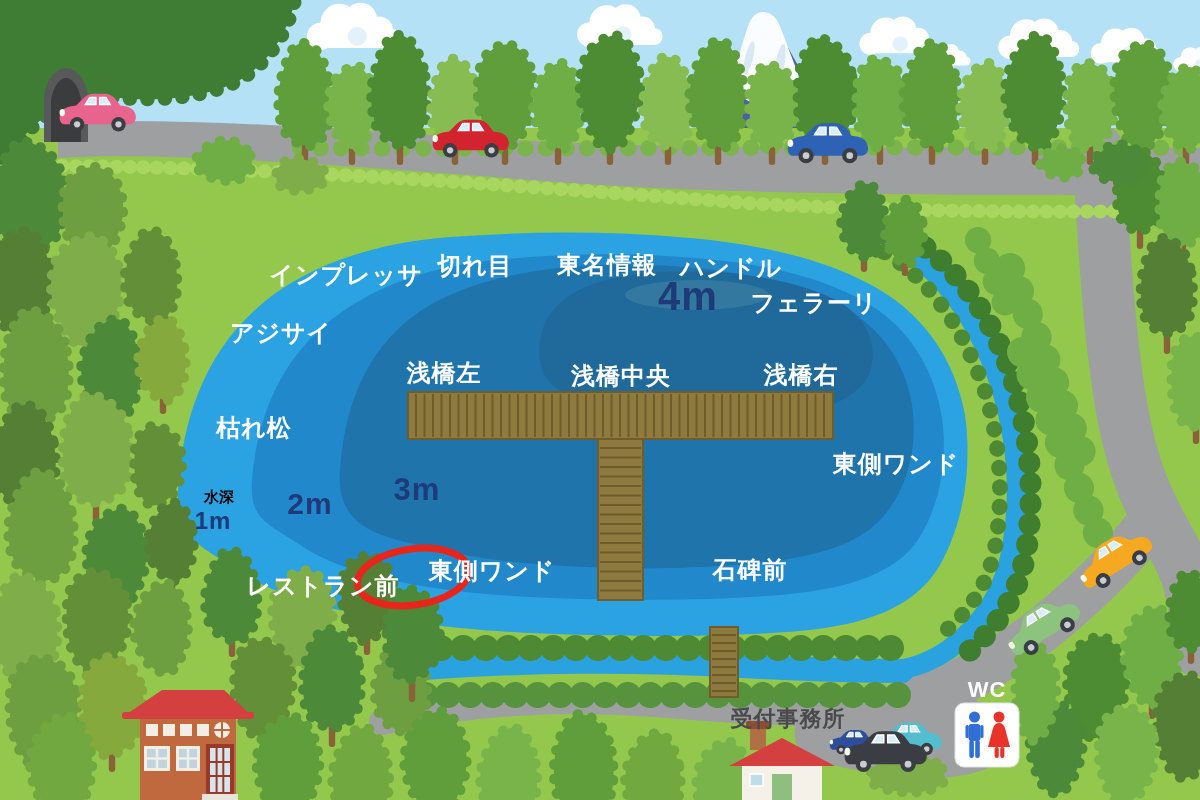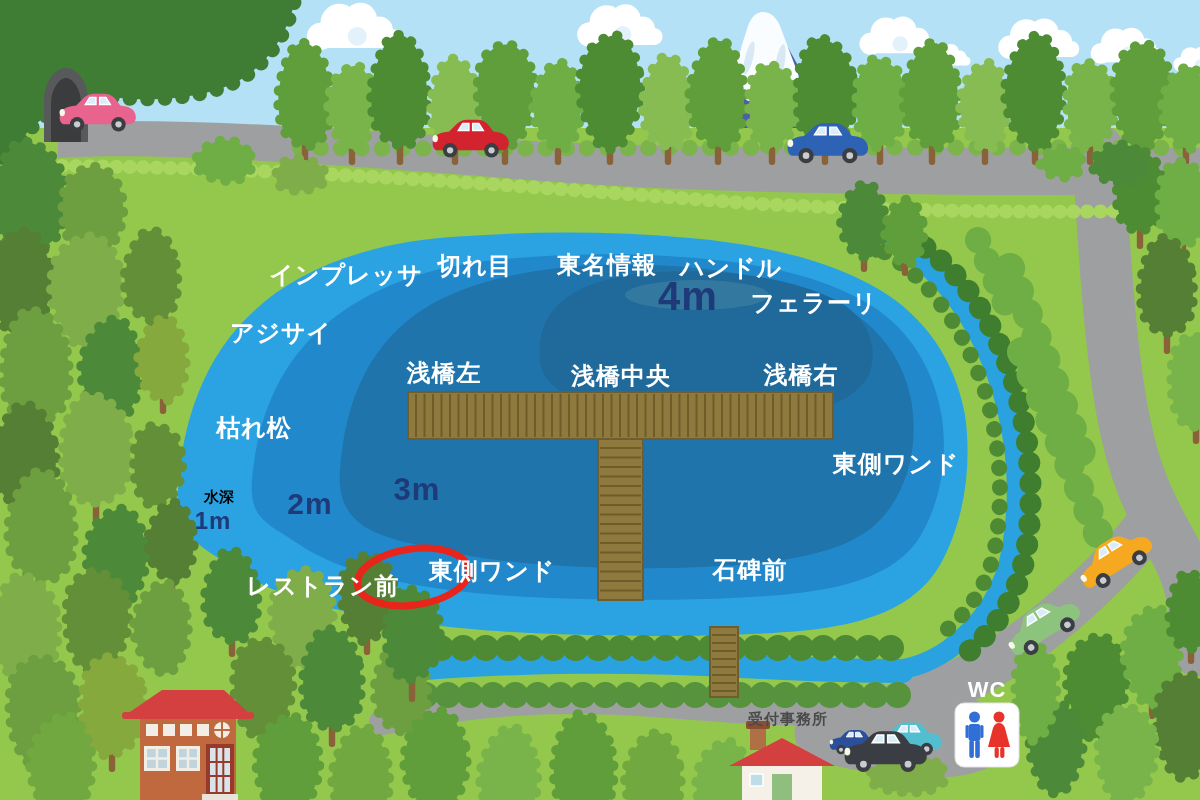--- a/index.html
+++ b/index.html
@@ -4,21 +4,21 @@
 <style>
   html,body{margin:0;padding:0;background:#777;}
   .stage{position:relative;width:1200px;height:800px;overflow:hidden;background:#93C84C;
          font-family:"Liberation Sans",sans-serif;}
   .stage svg{position:absolute;left:0;top:0;}
   #labels{position:absolute;left:0;top:0;width:1200px;height:800px;pointer-events:none;}
   .lbl{position:absolute;transform:translate(-50%,-50%);font-weight:bold;white-space:nowrap;}
   .spot{color:#FFFFFF;font-size:24px;letter-spacing:1px;}
   .depth{color:#1E3A78;letter-spacing:1px;}
   .caption{color:#000000;margin-left:20px;}
-  .reception{color:#4A4A4A;font-size:15px;letter-spacing:1px;font-family:Liberation Mono, monospace;}
+  .reception{color:#4A4A4A;font-size:22px;letter-spacing:1px;font-family:Liberation Mono, monospace;}
   .wc{color:#FFFFFF;font-size:22px;letter-spacing:1px;}
 </style>
 </head>
 <body>
 
 <div class="stage">
   <svg id="scene" width="1200" height="800" viewBox="0 0 1200 800">
 
     <rect x="0" y="0" width="1200" height="220" fill="#B5E1F6"></rect>
 

